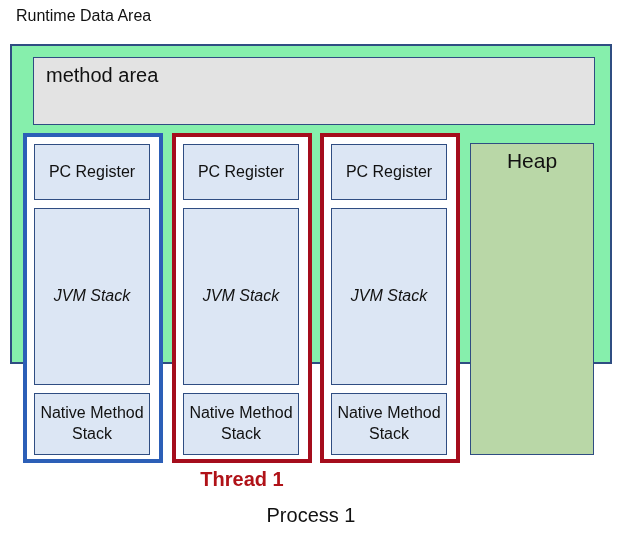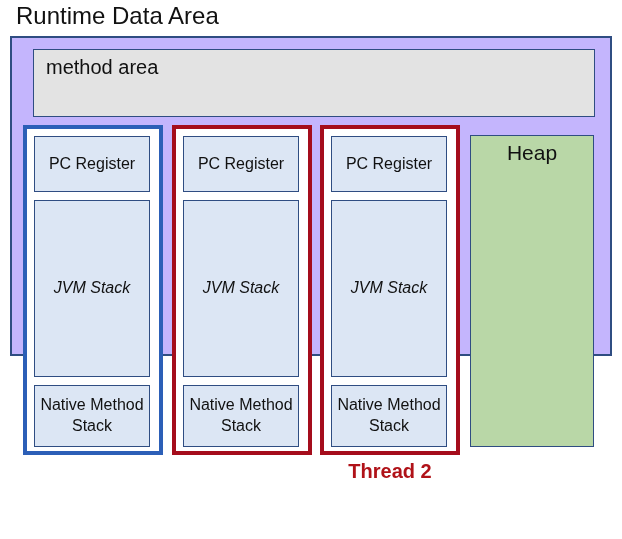--- a/index.html
+++ b/index.html
@@ -17,28 +17,28 @@
   .canvas{
     position:relative;
     width:622px;height:539px;
     background:#ffffff;
     font-family:"Liberation Sans", sans-serif;
     color:var(--text-color);
     overflow:hidden;
   }
   .title{
     position:absolute;left:16px;top:3px;
-    font-size:24px;line-height:26px;
+    font-size:16px;line-height:26px;
   }
   .outer{
-    position:absolute;left:10px;top:36px;
+    position:absolute;left:10px;top:44px;
     width:602px;height:320px;
     border:2px solid var(--outline-navy);
     box-sizing:border-box;
-    background:#c4b5fd;
+    background:#86efac;
   }
   .method-area{
     position:absolute;left:21px;top:11px;
     width:562px;height:68px;
     box-sizing:border-box;
     background:var(--method-area-fill);
     border:1.5px solid var(--outline-navy);
     padding:6px 12px;
     font-size:20px;
   }
@@ -144,18 +144,19 @@
       </div>
       <div class="ibox nms">
         <span>Native Method Stack</span>
       </div>
     </div>
 
     <div class="heap">
       <span class="heap-label">Heap</span>
     </div>
 
-    <div class="col-label red2">Thread 2</div>
+    <div class="col-label red1">Thread 1</div>
 
   </div>
 
+  <div class="process-label">Process 1</div>
 
 </div>
 
 </body></html>

